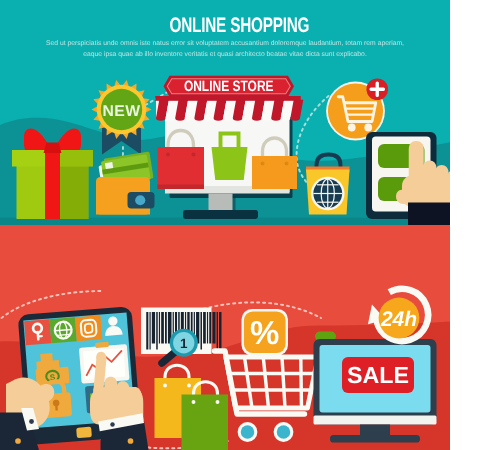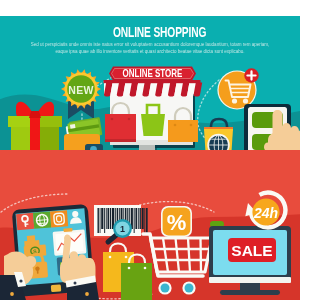--- a/index.html
+++ b/index.html
@@ -1,19 +1,19 @@
 <!DOCTYPE html>
 <html><head>
 <meta charset="utf-8">
 <style>
   html,body{margin:0;padding:0;width:300px;height:300px;overflow:hidden;background:#fff;}
   body{font-family:"Liberation Sans",sans-serif;}
   .page{position:relative;width:300px;height:300px;}
   .banner{position:absolute;left:0;width:300px;height:150px;overflow:hidden;}
-  #b1{top:16px;background:#0AAFB0;}
+  #b1{top:0;background:#0AAFB0;}
   #b2{top:150px;background:#E84C3D;}
   svg{display:block;position:absolute;left:0;top:0;}
   .txt{position:absolute;pointer-events:none;}
   .t1-title{left:113px;top:8px;font-size:14px;font-weight:bold;color:#fff;
     letter-spacing:-0.2px;transform:scaleX(0.73);transform-origin:left center;white-space:nowrap;}
   .t1-body{left:0;top:26px;width:300px;text-align:center;font-size:4.52px;line-height:6.6px;
     color:#BFE6E4;}
 </style>
 </head>
 <body>

